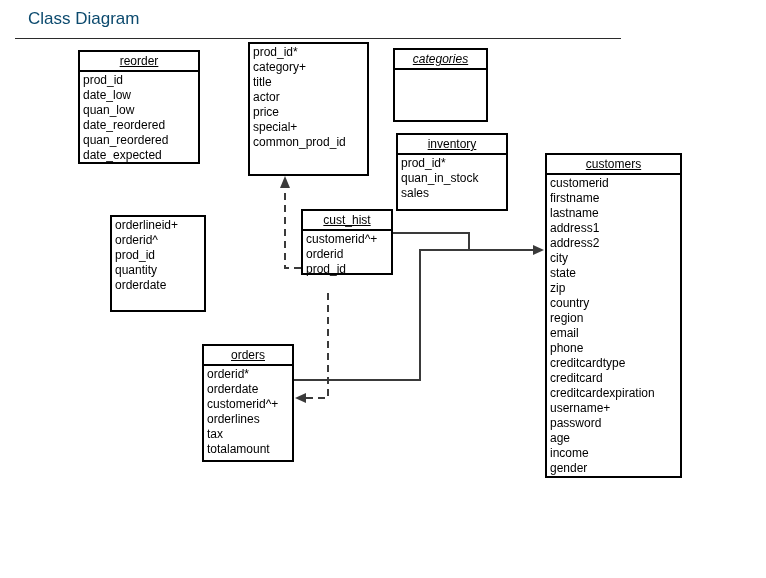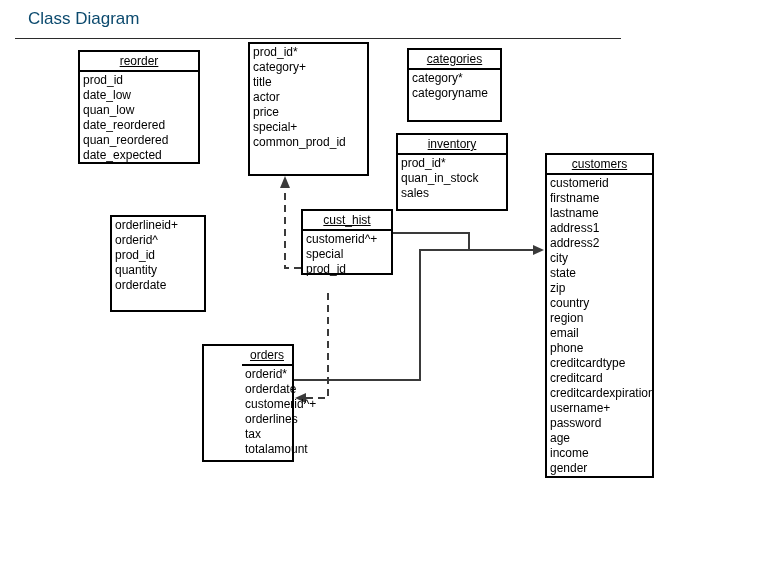--- a/index.html
+++ b/index.html
@@ -96,38 +96,34 @@
       <div>prod_id*</div>
       <div>category+</div>
       <div>title</div>
       <div>actor</div>
       <div>price</div>
       <div>special+</div>
       <div>common_prod_id</div>
     </div>
   </div>
 
-  <div class="box" style="left:407px; top:48px; width:95px; height:74px;">
+  <div class="box" style="left:393px; top:48px; width:95px; height:74px;font-style:italic;">
     <div class="box-header"><span class="box-title">categories</span></div>
-    <div class="box-fields">
-      <div>category*</div>
-      <div>categoryname</div>
-    </div>
   </div>
 
   <div class="box" style="left:396px; top:133px; width:112px; height:78px;">
     <div class="box-header"><span class="box-title">inventory</span></div>
     <div class="box-fields">
       <div>prod_id*</div>
       <div>quan_in_stock</div>
       <div>sales</div>
     </div>
   </div>
 
-  <div class="box" style="left:545px; top:153px; width:109px; height:325px;">
+  <div class="box" style="left:545px; top:153px; width:137px; height:325px;">
     <div class="box-header"><span class="box-title">customers</span></div>
     <div class="box-fields">
       <div>customerid</div>
       <div>firstname</div>
       <div>lastname</div>
       <div>address1</div>
       <div>address2</div>
       <div>city</div>
       <div>state</div>
       <div>zip</div>
@@ -153,26 +149,26 @@
       <div>prod_id</div>
       <div>quantity</div>
       <div>orderdate</div>
     </div>
   </div>
 
   <div class="box" style="left:301px; top:209px; width:92px; height:66px;">
     <div class="box-header"><span class="box-title">cust_hist</span></div>
     <div class="box-fields">
       <div>customerid^+</div>
-      <div>special</div>
+      <div>orderid</div>
       <div>prod_id</div>
     </div>
   </div>
 
-  <div class="box" style="left:202px; top:344px; width:92px; height:118px;padding-left:38px;">
+  <div class="box" style="left:202px; top:344px; width:92px; height:118px;">
     <div class="box-header"><span class="box-title">orders</span></div>
     <div class="box-fields">
       <div>orderid*</div>
       <div>orderdate</div>
       <div>customerid^+</div>
       <div>orderlines</div>
       <div>tax</div>
       <div>totalamount</div>
     </div>
   </div>

